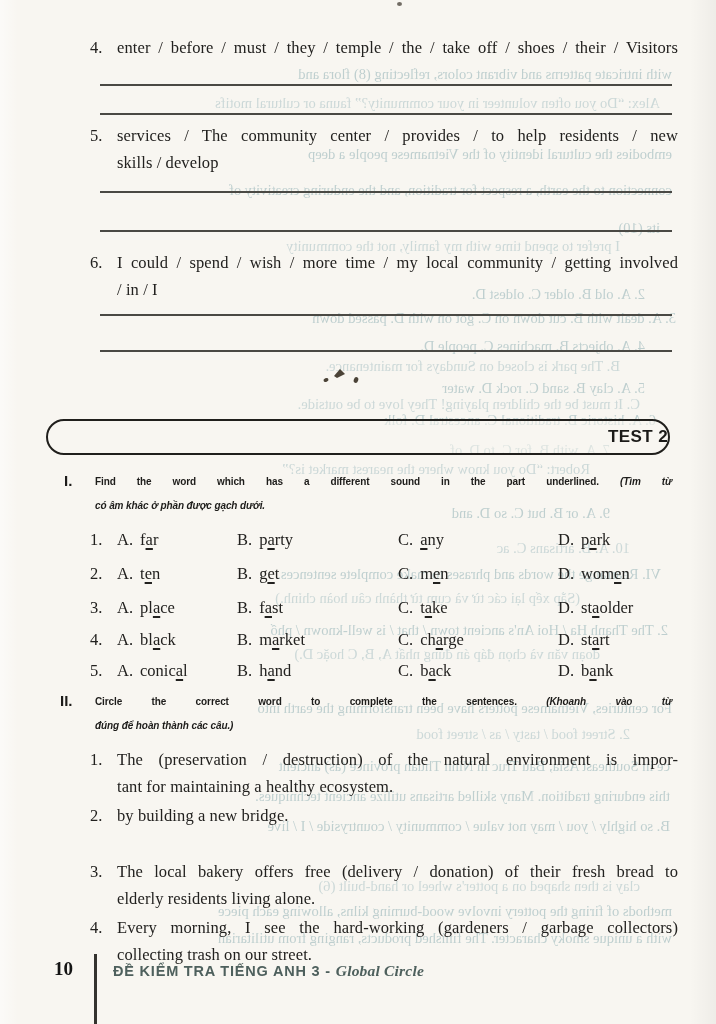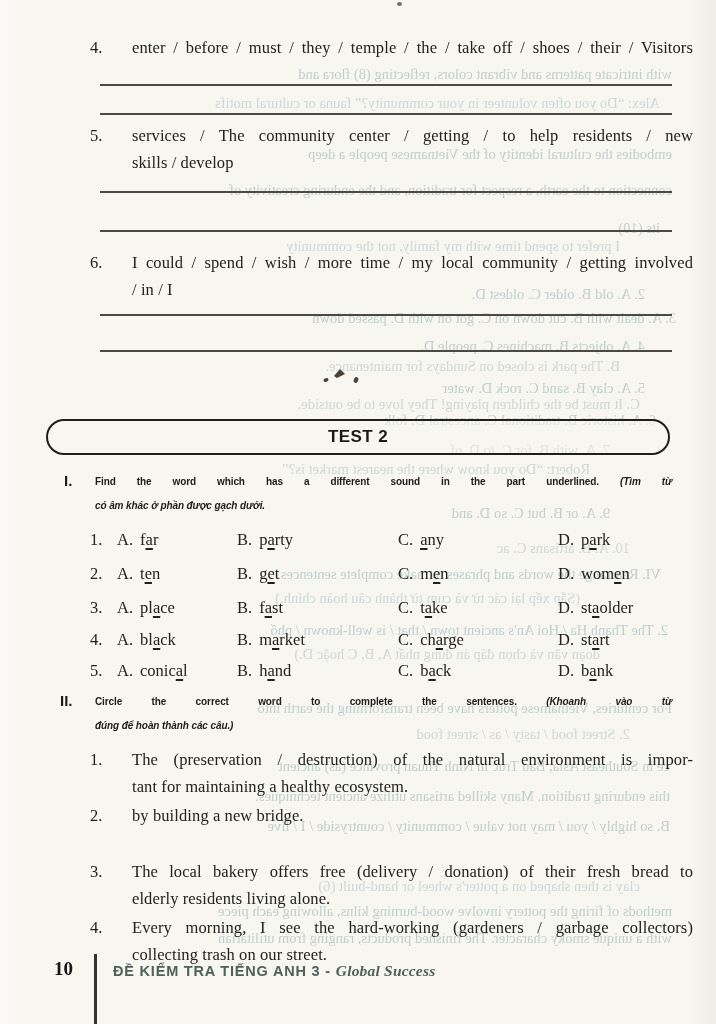--- a/index.html
+++ b/index.html
@@ -23,38 +23,38 @@
   
   .fg{position:absolute;z-index:2;}
   .num{position:absolute;left:0;top:0;}
   .serif17{font-size:16.5px;line-height:27px;letter-spacing:.1px;}
   .fill{text-align:justify;text-align-last:justify;}
   .answer-line{position:absolute;left:100px;width:572px;border-top:2px solid #4a4944;z-index:2;}
   
   .test-pill{
     position:absolute;left:46px;top:419px;width:620px;height:32px;
     border:2.5px solid #201f1c;border-radius:19px;
-    display:flex;align-items:center;justify-content:center;z-index:2;background:rgba(248,246,241,.55);
+    display:flex;align-items:center;justify-content:flex-end;z-index:2;background:rgba(248,246,241,.55);
   }
   .test-pill .t{font-family:"Liberation Sans",sans-serif;font-weight:bold;font-size:17px;letter-spacing:.4px;color:#1b1a18;}
   
   .roman{position:absolute;font-family:"Liberation Sans",sans-serif;font-weight:bold;font-size:15px;color:#1d1c1a;z-index:2;}
   .shead{position:absolute;left:95px;width:577px;z-index:2;
     font-family:"Liberation Sans",sans-serif;font-weight:bold;font-size:10px;line-height:24px;color:#1d1c1a;letter-spacing:-.1px;}
   .shead .vi{font-style:italic;}
   
   .mcrow{position:absolute;left:90px;right:30px;height:26px;z-index:2;font-size:16.5px;}
   .mcrow .qnum{position:absolute;left:0;}
   .mcrow .opt{position:absolute;top:0;white-space:nowrap;}
   .mcrow .opt .lab{margin-right:7px;}
   .ul{text-decoration:underline;text-decoration-thickness:1.5px;text-underline-offset:3px;}
   .oA{left:27px}.oB{left:147px}.oC{left:308px}.oD{left:468px}
   
   .hitem{position:absolute;left:90px;z-index:2;}
-  .hitem .itext{margin-left:42px;width:561px;}
+  .hitem .itext{margin-left:27px;width:561px;}
   
   .smudge{position:absolute;left:320px;top:364px;z-index:3;}
   .speck{position:absolute;left:397px;top:2px;width:5px;height:4px;border-radius:50%;background:#59544b;opacity:.85;z-index:3;}
   
   .footer-pagenum{position:absolute;left:54px;top:958px;font-size:19px;font-weight:bold;color:#141414;z-index:2;}
   .footer-bar{position:absolute;left:94px;top:954px;width:2.5px;height:70px;background:#34332f;z-index:2;}
   .footer-title{position:absolute;left:113px;top:962px;z-index:2;white-space:nowrap;
     font-family:"Liberation Sans",sans-serif;font-weight:bold;font-size:14.5px;letter-spacing:.8px;color:#4e605d;}
   .footer-title .series{font-family:"Liberation Serif",serif;font-style:italic;font-size:15.5px;letter-spacing:.2px;}
 </style>
@@ -100,21 +100,21 @@
     <div class="itext">
         <div class="fill">enter / before / must / they / temple / the / take off / shoes / their / Visitors</div>
       </div>
   </div>
   <div class="answer-line" style="top:84px"></div>
   <div class="answer-line" style="top:113px"></div>
 
   <div class="fg hitem serif17" style="top:122px">
     <span class="num">5.</span>
     <div class="itext">
-      <div class="fill">services / The community center / getting / to help residents / new</div>
+      <div class="fill">services / The community center / provides / to help residents / new</div>
       <div>skills / develop</div>
     </div>
   </div>
   <div class="answer-line" style="top:191px"></div>
   <div class="answer-line" style="top:230px"></div>
 
   <div class="fg hitem serif17" style="top:249px">
     <span class="num">6.</span>
     <div class="itext">
       <div class="fill">I could / spend / wish / more time / my local community / getting involved</div>
@@ -206,16 +206,16 @@
     <span class="num">4.</span>
     <div class="itext">
       <div class="fill">Every morning, I see the hard-working (gardeners / garbage collectors)</div>
       <div>collecting trash on our street.</div>
     </div>
   </div>
 
   <div class="footer-pagenum">10</div>
   <div class="footer-bar"></div>
   <div class="footer-title">
-    <span>ĐỀ KIỂM TRA TIẾNG ANH 3 - </span><span class="series">Global Success</span>
+    <span>ĐỀ KIỂM TRA TIẾNG ANH 3 - </span><span class="series">Global Circle</span>
   </div>
 
 </div>
 
 </body></html>

